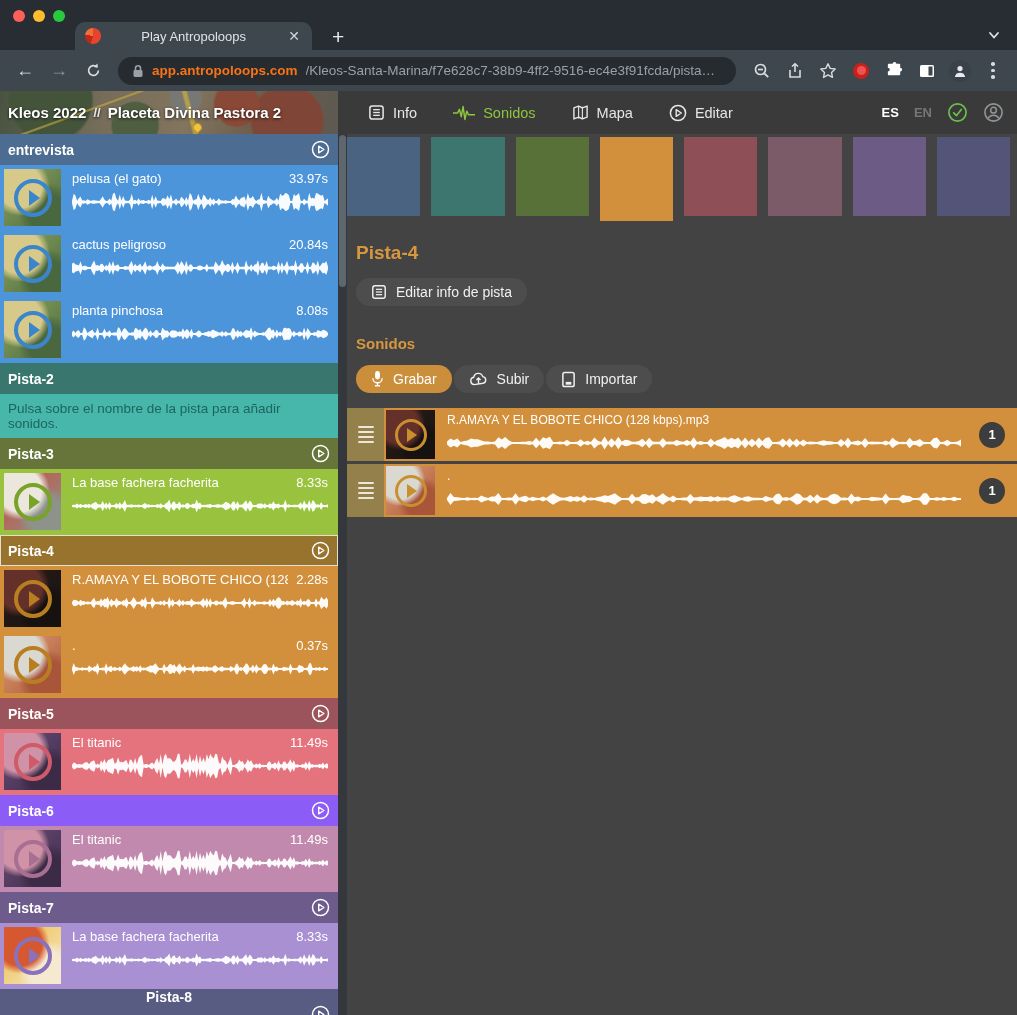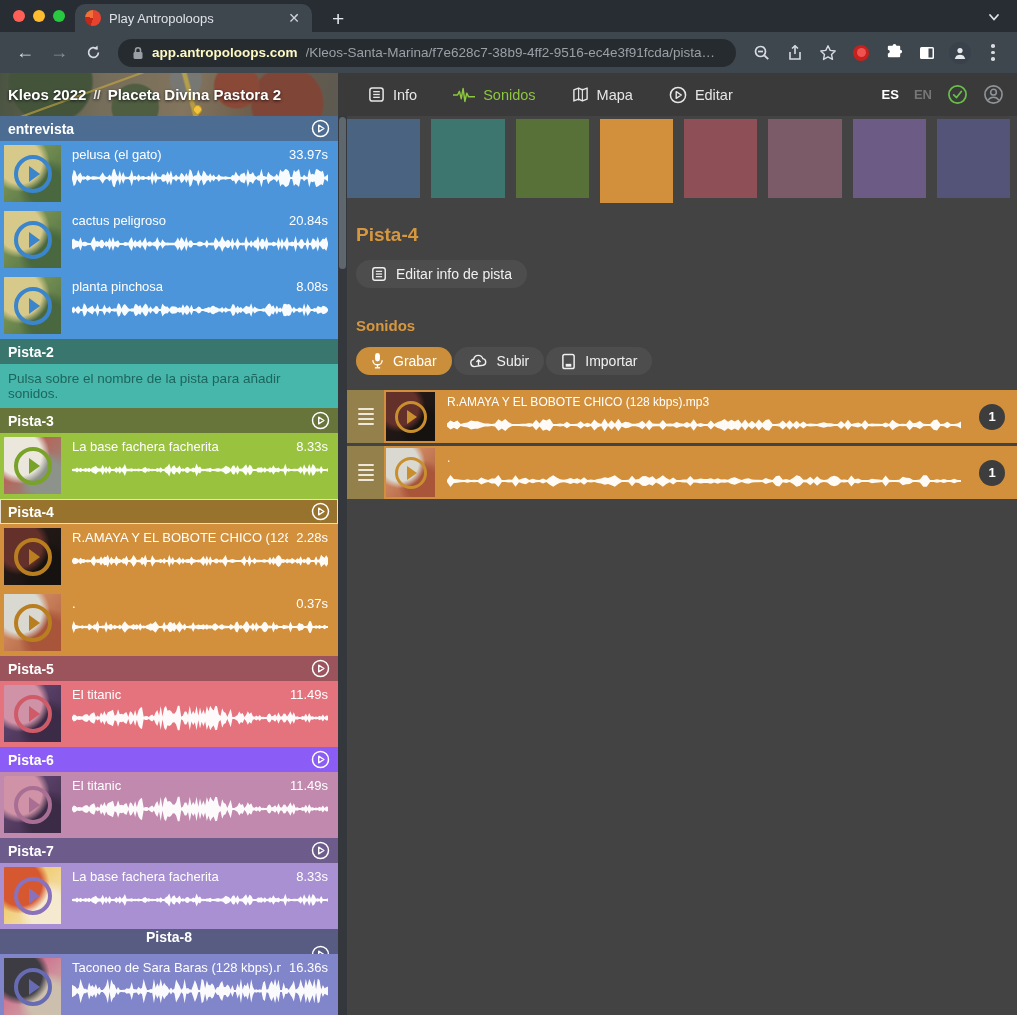--- a/index.html
+++ b/index.html
@@ -2,38 +2,38 @@
 <html><head>
 <meta charset="utf-8">
 <style>
   * { margin:0; padding:0; box-sizing:border-box; }
   html,body { background:#222; }
   .screen{
     position:relative; width:1017px; height:1015px; overflow:hidden;
     font-family:"Liberation Sans", sans-serif; background:#434343;
   }
   
-  .tabstrip{height:32px;background:#272d33;position:relative;display:flex;align-items:flex-end;}
+  .tabstrip{height:50px;background:#272d33;position:relative;display:flex;align-items:flex-end;text-align:center;}
   .winctl{position:absolute;top:10px;left:13px;display:flex;gap:8px;}
   .winctl .dot{width:12px;height:12px;border-radius:50%;}
   .tab{margin-left:75px;width:237px;height:28px;background:#3e464e;border-radius:10px 10px 0 0;
        display:flex;align-items:center;padding:0 10px;gap:8px;}
   .favicon{width:16px;height:16px;border-radius:50%;
     background:conic-gradient(#e8432f 0 55%, #c22718 55% 78%, #f07038 78% 100%);flex:none;}
   .tab-title{flex:1;color:#dfe3e8;font-size:13px;white-space:nowrap;overflow:hidden;}
   .tab-close{color:#cfd4da;font-size:14px;padding:0 2px;}
   .newtab{color:#e4e8ec;font-size:21px;font-weight:300;margin:0 0 3px 20px;line-height:1;}
   .tabchevron{margin-left:auto;margin-right:16px;margin-bottom:8px;display:flex;}
   .toolbar{height:41px;background:#3e464e;display:flex;align-items:center;padding:0 10px;gap:4px;}
   .navbtn{width:30px;height:30px;display:flex;align-items:center;justify-content:center;
           color:#d8dce1;font-size:18px;flex:none;}
   .navbtn.dim{color:#8a9096;}
   .urlbar{height:28px;width:644px;background:#262b30;border-radius:14px;display:flex;
           align-items:center;padding:0 14px;gap:8px;margin:0 6px;min-width:0;}
-  .url-host{color:#fef9c3;font-size:13.5px;font-weight:bold;white-space:nowrap;}
+  .url-host{color:#f97316;font-size:13.5px;font-weight:bold;white-space:nowrap;}
   .url-path{color:#9aa0a6;font-size:13.5px;white-space:nowrap;overflow:hidden;}
   .tool-icons{display:flex;align-items:center;gap:5px;margin-left:2px;}
   .tico{width:28px;height:28px;display:flex;align-items:center;justify-content:center;flex:none;}
   .rec-outer{width:16px;height:16px;border-radius:50%;background:#c5221f;display:flex;align-items:center;justify-content:center;}
   .rec-inner{width:9px;height:9px;border-radius:50%;background:#ef5350;}
   .avatar-circ{width:22px;height:22px;border-radius:50%;background:#39414a;display:flex;align-items:center;justify-content:center;}
   .kebab{display:flex;flex-direction:column;gap:3px;}
   .kebab i{width:3.5px;height:3.5px;border-radius:50%;background:#d8dce1;}
   
   .apptop{height:43px;display:flex;background:#3a3a3a;}
@@ -83,21 +83,21 @@
   .srow-handle{width:37px;flex:none;background:#94804a;display:flex;align-items:center;justify-content:center;}
   .hamb{display:flex;flex-direction:column;gap:2.5px;}
   .hamb i{width:16px;height:2.5px;background:#eee6d6;border-radius:1px;}
   .srow-thumb{width:49px;margin:2px 0 2px 2px;flex:none;position:relative;}
   .srow-main{flex:1;min-width:0;padding:5px 10px 0 12px;}
   .srow-name{font-size:12px;color:#fff;white-space:nowrap;overflow:hidden;}
   .srow-badge{align-self:center;width:26px;height:26px;border-radius:50%;background:#3d3d3d;
      color:#fff;font-size:13px;font-weight:bold;display:flex;align-items:center;justify-content:center;
      margin:0 12px 0 8px;flex:none;}
   
-  .sec-header{height:25px;flex:none;display:flex;align-items:center;padding:0 8px;}
+  .sec-header{height:31px;flex:none;display:flex;align-items:center;padding:0 8px;}
   .sec-header.selected{outline:1px solid #e6ded0;outline-offset:-1px;}
   .sec-name{color:#fff;font-size:14px;font-weight:bold;}
   .sec-play{margin-left:auto;display:flex;}
   .sec-note{flex:none;padding:7px 8px;font-size:13.5px;}
   .item{height:66px;display:flex;flex:none;}
   .item-thumb{width:57px;height:57px;margin:4px 0 0 4px;flex:none;position:relative;}
   .playring{position:absolute;border-radius:50%;display:flex;align-items:center;justify-content:center;}
   .playtri{width:0;height:0;border-style:solid;border-color:transparent;margin-left:3px;}
   .item-main{flex:1;min-width:0;padding:6px 10px 0 11px;}
   .item-top{display:flex;align-items:baseline;font-size:13px;color:#fff;}

